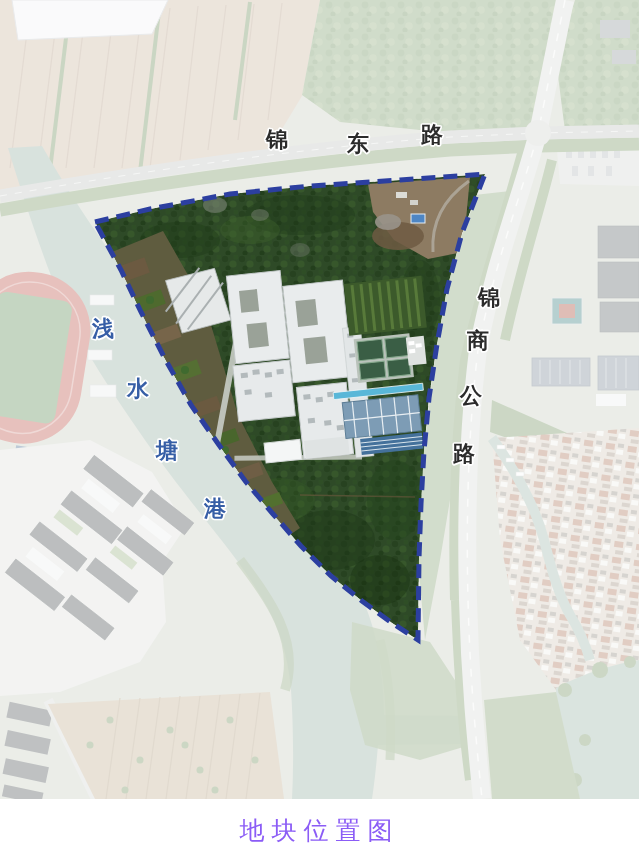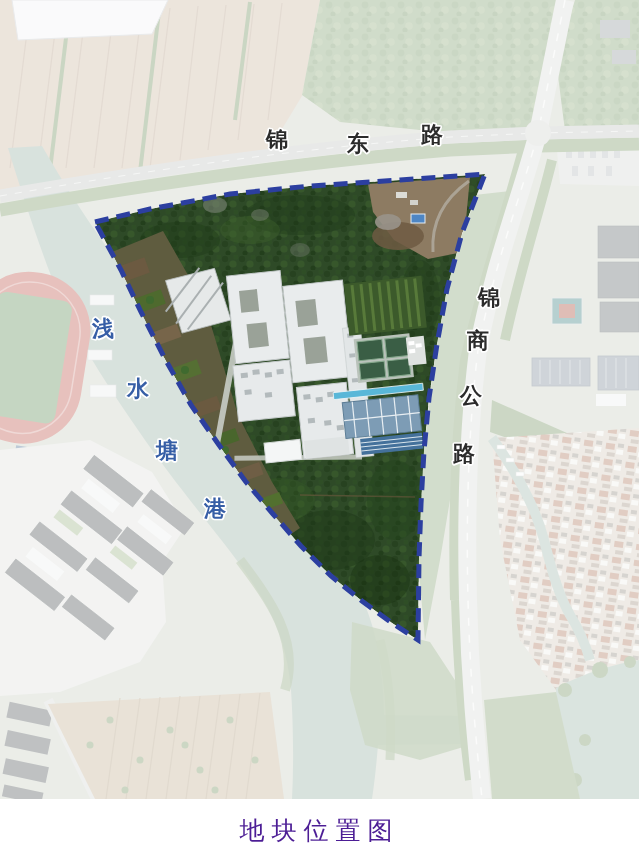--- a/index.html
+++ b/index.html
@@ -4,21 +4,21 @@
 <style>
   html,body{margin:0;padding:0;background:#ffffff;}
   body{width:639px;height:851px;overflow:hidden;font-family:"Liberation Sans", sans-serif;}
   .map-wrap{position:relative;width:639px;height:799px;background:#cdd2c6;}
   svg{display:block;}
   .map-label{font-family:"Liberation Sans", sans-serif;font-size:22px;font-weight:600;
              paint-order:stroke;stroke:#ffffff;stroke-width:3.4px;stroke-linejoin:round;
              text-anchor:middle;}
   .road-label{letter-spacing:0;}
   .title-band{width:639px;height:52px;background:#ffffff;display:flex;align-items:center;justify-content:center;}
-  .map-title{font-size:25px;letter-spacing:7px;color:#4c1d95;font-weight:500;margin-top:10px;}
+  .map-title{font-size:25px;letter-spacing:7px;color:#8b5cf6;font-weight:500;margin-top:10px;}
 </style>
 </head>
 <body>
 
 <div class="map-wrap">
 <svg width="639" height="799" viewBox="0 0 639 799">
   <defs>
     <clipPath id="siteClip">
       <polygon points="95,222 150,209 230,194 310,186 400,180 485,174 462,233 447,289 437,344 429,398 424,451 421,504 419,558 418,640 392,623 362,601 331,576 301,546 273,514 246,482 219,445 191,405 164,357 141,312 121,270"></polygon>
     </clipPath>

